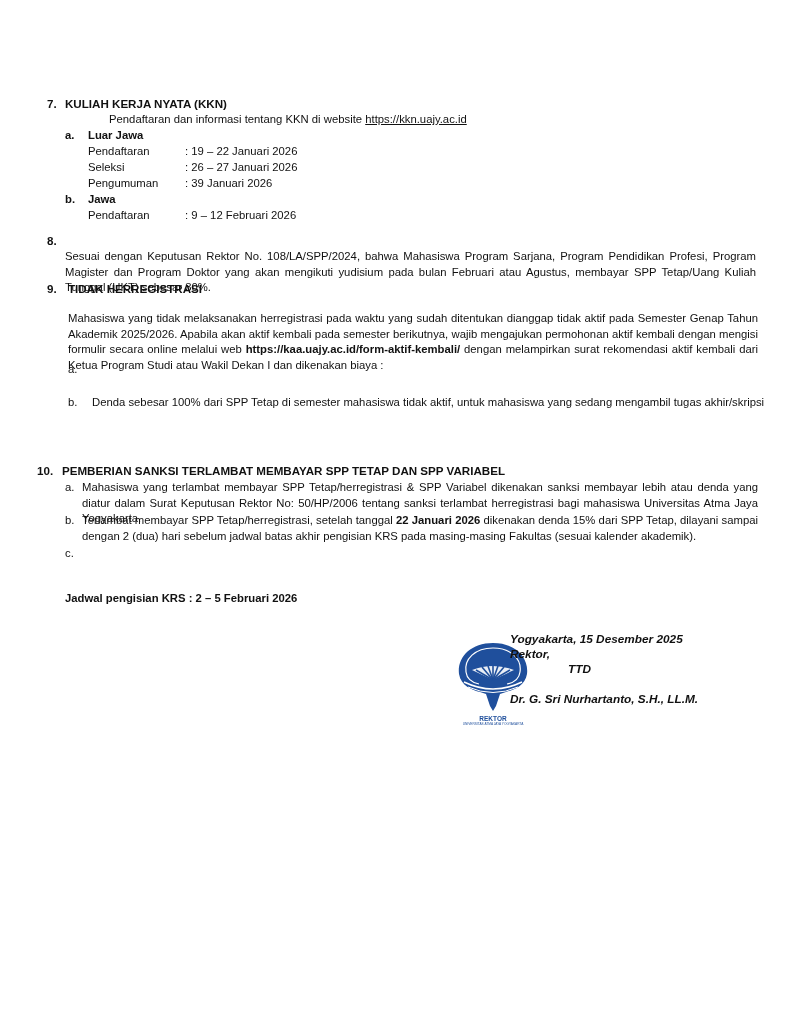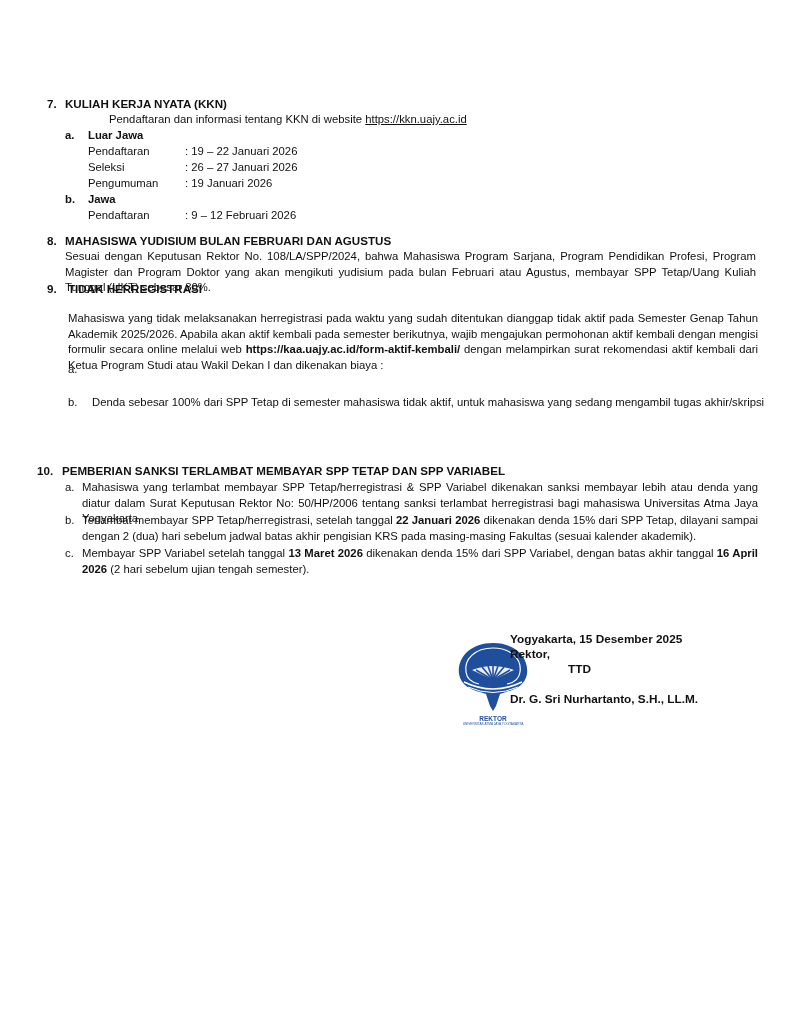--- a/index.html
+++ b/index.html
@@ -4,41 +4,41 @@
 <style>
   html, body { margin:0; padding:0; background:#ffffff; }
   body { width:791px; height:1024px; position:relative; overflow:hidden;
          font-family:"Liberation Sans", sans-serif; color:#111; font-size:11.3px; line-height:15.6px; }
   .page { position:absolute; left:0; top:0; width:791px; height:1024px; }
   .abs { position:absolute; white-space:nowrap; }
   .b { font-weight:bold; }
   .u { text-decoration:underline; }
   .just { white-space:normal; text-align:justify; text-align-last:left; }
   .h { font-weight:bold; font-size:11.6px; }
-  .sig { font-weight:bold; font-size:11.8px; }
+  .sig { font-weight:bold; font-size:11.8px;font-style:italic; }
 </style>
 </head>
 <body>
 
 <div class="page">
 
   <div class="abs h" style="left:47px; top:96px;">7.</div>
   <div class="abs h" style="left:65px; top:96px;text-align:right;">KULIAH KERJA NYATA (KKN)</div>
   <div class="abs" style="left:65px; top:112px;margin-left:44px;">
     <span>Pendaftaran dan informasi tentang KKN di website </span><span class="u">https://kkn.uajy.ac.id</span>
   </div>
   <div class="abs b" style="left:65px; top:128px;">a.</div>
   <div class="abs b" style="left:88px; top:128px;">Luar Jawa</div>
 
   <div class="abs" style="left:88px; top:144px;">Pendaftaran</div>
   <div class="abs" style="left:185px; top:144px;">: 19 – 22 Januari 2026</div>
   <div class="abs" style="left:88px; top:160px;">Seleksi</div>
   <div class="abs" style="left:185px; top:160px;">: 26 – 27 Januari 2026</div>
   <div class="abs" style="left:88px; top:176px;">Pengumuman</div>
-  <div class="abs" style="left:185px; top:176px;">: 19 Januari  2026</div>
+  <div class="abs" style="left:185px; top:176px;">: 39 Januari  2026</div>
 
   <div class="abs b" style="left:65px; top:160px;"></div>
 
   <div class="abs b" style="left:65px; top:160px;"></div>
 
   <div class="abs b" style="left:65px; top:160px;"></div>
 
   <div class="abs b" style="left:65px; top:161px;"></div>
 
   <div class="abs b" style="left:65px; top:160px;"></div>
@@ -86,21 +86,20 @@
   <div class="abs b" style="left:65px; top:160px;"></div>
 
   <div class="abs b" style="left:65px; top:160px;"></div>
 
   <div class="abs b" style="left:65px; top:192px;">b.</div>
   <div class="abs b" style="left:88px; top:192px;">Jawa</div>
   <div class="abs" style="left:88px; top:208px;">Pendaftaran</div>
   <div class="abs" style="left:185px; top:208px;">: 9  –  12 Februari 2026</div>
 
   <div class="abs h" style="left:47px; top:233px;">8.</div>
-  <div class="abs h" style="left:65px; top:233px;">MAHASISWA YUDISIUM BULAN FEBRUARI DAN AGUSTUS</div>
   <div class="abs just" style="left:65px; top:249px; width:691px;">Sesuai dengan Keputusan Rektor No. 108/LA/SPP/2024, bahwa Mahasiswa Program Sarjana, Program Pendidikan Profesi, Program Magister dan Program Doktor yang akan mengikuti yudisium pada bulan Februari atau Agustus, membayar SPP Tetap/Uang Kuliah Tunggal (UKT)  sebesar 30%.</div>
 
   <div class="abs h" style="left:47px; top:281px;">9.</div>
   <div class="abs h" style="left:68px; top:281px;">TIDAK HERREGISTRASI</div>
   <div class="abs just" style="left:68px; top:297px; width:690px;margin-top:14px;">
     <span>Mahasiswa yang tidak melaksanakan herregistrasi pada waktu yang sudah ditentukan dianggap tidak aktif pada Semester Genap Tahun Akademik 2025/2026. Apabila akan aktif kembali pada semester berikutnya, wajib mengajukan permohonan aktif kembali dengan mengisi formulir secara online melalui web </span><span class="b">https://kaa.uajy.ac.id/form-aktif-kembali/</span><span> dengan melampirkan surat rekomendasi aktif kembali dari Ketua Program Studi atau Wakil Dekan I dan dikenakan biaya :</span>
   </div>
   <div class="abs" style="left:68px; top:362px;">a.</div>
   <div class="abs" style="left:68px; top:395px;">b.</div>
   <div class="abs" style="left:92px; top:395px;">Denda sebesar 100% dari SPP Tetap di semester mahasiswa tidak aktif, untuk mahasiswa yang sedang mengambil tugas akhir/skripsi</div>
@@ -110,24 +109,22 @@
 
   <div class="abs" style="left:65px; top:480px;">a.</div>
   <div class="abs just" style="left:82px; top:480px; width:676px;">Mahasiswa yang terlambat membayar SPP Tetap/herregistrasi &amp; SPP Variabel dikenakan sanksi membayar lebih atau denda yang diatur dalam Surat Keputusan Rektor No: 50/HP/2006 tentang sanksi terlambat herregistrasi bagi mahasiswa Universitas Atma Jaya Yogyakarta.</div>
 
   <div class="abs" style="left:65px; top:513px;">b.</div>
   <div class="abs just" style="left:82px; top:513px; width:676px;">
     <span>Terlambat membayar SPP Tetap/herregistrasi, setelah tanggal </span><span class="b">22 Januari 2026</span><span> dikenakan denda 15% dari SPP Tetap, dilayani  sampai dengan 2 (dua) hari sebelum  jadwal batas akhir pengisian KRS pada masing-masing Fakultas (sesuai kalender akademik).</span>
   </div>
 
   <div class="abs" style="left:65px; top:546px;">c.</div>
-  <div class="abs just" style="left:82px; top:546px; width:676px;">
-    <span>Membayar SPP Variabel setelah tanggal </span><span class="b">13 Maret 2026</span><span> dikenakan denda 15% dari SPP Variabel, dengan batas akhir tanggal </span><span class="b">16 April 2026</span><span> (2 hari sebelum ujian tengah semester).</span>
-  </div>
 
+  <div class="abs b" style="left:65px; top:591px;">Jadwal pengisian KRS : 2 – 5 Februari 2026</div>
 
   <div class="abs" style="left:452px; top:640px; width:82px; height:86px;">
     <svg width="82" height="72" viewBox="0 0 82 72">
       <path d="M41 3 C18 3 5 18 7 34 C9 46 20 50 28 52 L34 54 L38 66 L41 71 L44 66 L48 54 L54 52 C62 50 73 46 75 34 C77 18 64 3 41 3 Z" fill="#1f4f9c"></path>
       <path d="M41 8 C23 8 12 19 14 32 C15 40 22 43 27 44" fill="none" stroke="#fff" stroke-width="1.2"></path>
       <path d="M41 8 C59 8 70 19 68 32 C67 40 60 43 55 44" fill="none" stroke="#fff" stroke-width="1.2"></path>
       <path d="M20 30 Q41 22 62 30 L41 40 Z" fill="#fff" opacity="0.9"></path>
       <g stroke="#1f4f9c" stroke-width="1.6">
         <line x1="41" y1="40" x2="24" y2="30"></line>
           <line x1="41" y1="40" x2="30" y2="27"></line>

